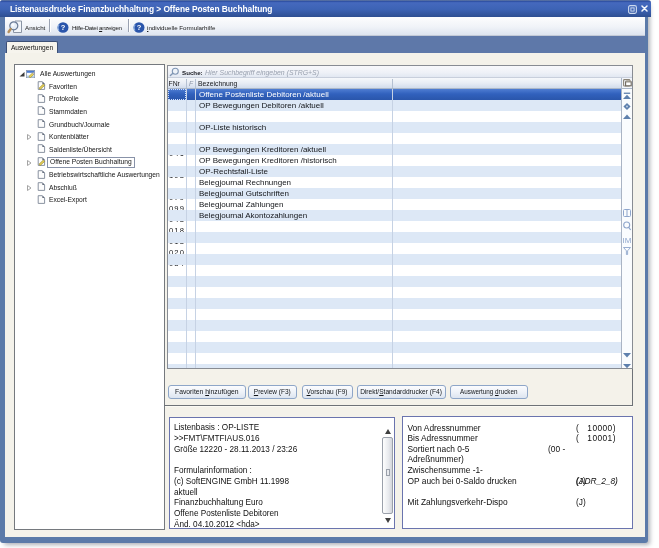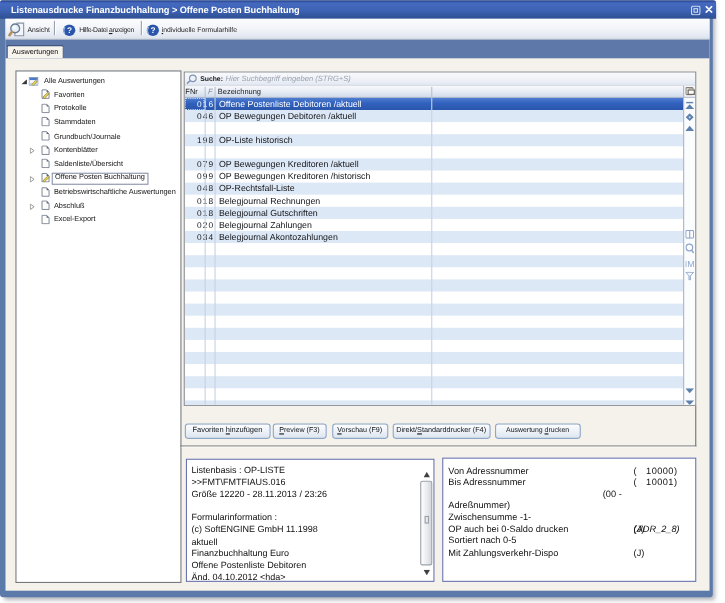--- a/index.html
+++ b/index.html
@@ -28,21 +28,21 @@
 .search { position:absolute; left:0; top:0; width:464px; height:12px;
   background:linear-gradient(180deg,#f8f9fc 0%,#eef1f7 60%,#e2e8f2 100%); border-bottom:1px solid #c8cfdc; }
 .ghead { position:absolute; left:0; top:12px; width:464px; height:11px;
   background:linear-gradient(180deg,#f6f8fb 0%,#e8edf5 50%,#d2dcec 100%); border-bottom:1px solid #aab6c8;}
 .hsep { position:absolute; top:1px; width:1px; height:9px; background:#b4c0d2; }
 .htext { position:absolute; top:0px; font-size:6.8px; color:#16181c; line-height:11px; white-space:nowrap;}
 .rows { position:absolute; left:0; top:23px; width:453px; height:279px; }
 .r { position:absolute; left:0; width:453px; height:11px; font-size:8px; line-height:11px; color:#14161a; white-space:nowrap;}
 .r.alt { background:#dde8f6; }
 .r.sel { background:linear-gradient(180deg,#4f7dd2 0%,#3161bd 45%,#2a56ab 100%); color:#ffffff; }
-.c1 { position:absolute; left:11px; font-size:7.6px; letter-spacing:1.1px; }
+.c1 { position:absolute; left:1px; font-size:7.6px; letter-spacing:1.1px;margin-top:48px; }
 .c3 { position:absolute; left:31px; }
 .vline { position:absolute; top:23px; width:1px; height:279px; background:#c6d2e4; }
 .strip { position:absolute; left:453px; top:23px; width:11px; height:279px; background:#fafcfe; border-left:1px solid #aab4c4;}
 .cornerbox { position:absolute; left:453px; top:12px; width:11px; height:11px; background:#f2f5fa; border-left:1px solid #aab6c8; border-bottom:1px solid #aab6c8;}
 .btn { position:absolute; top:385px; height:14px; background:linear-gradient(180deg,#fbfcfe 0%,#eef2f8 50%,#dde5f0 100%);
   border:1px solid #8ea6c8; border-radius:3px; color:#101418; text-align:center; line-height:12px; white-space:nowrap; }
 .info { position:absolute; background:#ffffff; border:1px solid #6a74ae; color:#101010; }
 .iline { position:absolute; left:6px; white-space:nowrap; }
 .ival { position:absolute; white-space:pre; }
 #info1 { font-size:8.2px; }
@@ -333,21 +333,21 @@
         <div class="abs" style="left:215.5px;top:51px;width:4px;height:7px;border:1px solid #9aa0aa;background:#e8eaee;"></div>
         <svg class="abs" style="left:215px;top:100px" width="6" height="5" viewBox="0 0 6 5">
           <polygon points="0,0 6,0 3,5" fill="#404040"></polygon>
         </svg>
   </div>
   <div class="info" style="left:402px;top:416px;width:231px;height:113px;" id="info2">
     <div class="iline" style="left:4.5px;top:5.5px;">Von Adressnummer</div>
         <div class="ival" style="left:173px;top:5.5px;letter-spacing:0.4px;">(   10000)</div>
     <div class="iline" style="left:4.5px;top:16.1px;">Bis Adressnummer</div>
         <div class="ival" style="left:173px;top:16.1px;letter-spacing:0.4px;">(   10001)</div>
-    <div class="iline" style="left:4.5px;top:26.7px;margin-top:42px;">Sortiert nach 0-5</div>
+    <div class="iline" style="left:4.5px;top:26.7px;">Sortiert nach 0-5</div>
         <div class="ival" style="left:145px;top:26.7px;">(00 -</div>
     <div class="iline" style="left:4.5px;top:37.3px;">Adreßnummer)</div>
     <div class="iline" style="left:4.5px;top:47.9px;">Zwischensumme -1-</div>
         <div class="ival" style="left:173px;top:59px;font-style:italic;">(ADR_2_8)</div>
     <div class="iline" style="left:4.5px;top:58.5px;">OP auch bei 0-Saldo drucken</div>
         <div class="ival" style="left:173px;top:58.5px;">(J)</div>
     <div class="iline" style="left:4.5px;top:79.7px;">Mit Zahlungsverkehr-Dispo</div>
         <div class="ival" style="left:173px;top:79.7px;">(J)</div>
   </div>
 </div>

